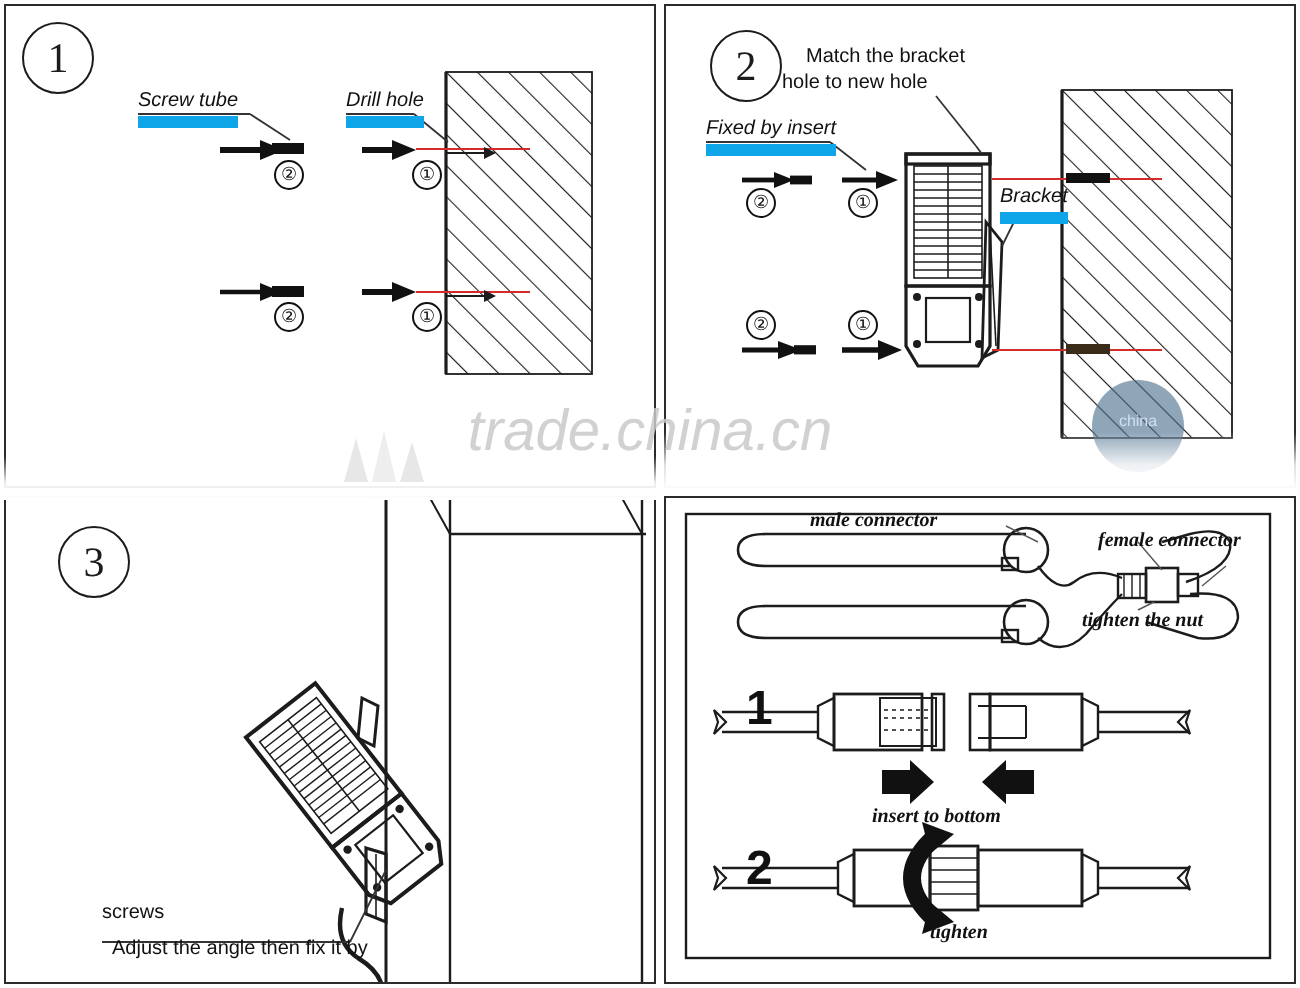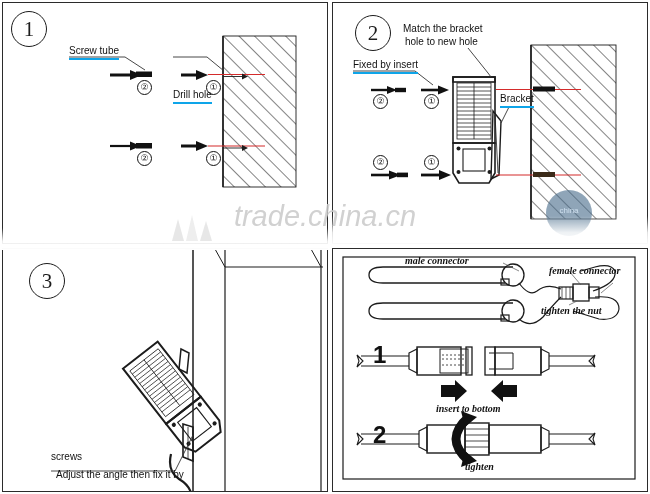--- a/index.html
+++ b/index.html
@@ -48,21 +48,21 @@
   }
 
   .lbl {
     position: absolute;
     font-family: "Liberation Sans", sans-serif;
     font-size: 10px;
     color: #111;
     white-space: nowrap;
     line-height: 12px;
   }
-  .lbl-ul { border-bottom: 2px solid #0ea5e9; padding-bottom: 1px; }
+  .lbl-ul { border-bottom: 6px solid #0ea5e9; padding-bottom: 1px; font-style: italic; }
 
   .serif-it {
     position: absolute;
     font-family: "Liberation Serif", serif;
     font-style: italic;
     font-weight: bold;
     font-size: 10px;
     color: #111;
     white-space: nowrap;
   }
@@ -203,21 +203,21 @@
       <g>
         <line x1="178" y1="143" x2="193" y2="143" stroke="#111" stroke-width="3"></line>
         <polygon points="193,138 205,143 193,148" fill="#111"></polygon>
       </g>
       <line x1="205" y1="143" x2="262" y2="143" stroke="#d42b2b" stroke-width="1.1"></line>
       <line x1="220" y1="145" x2="243" y2="145" stroke="#1c1c1c" stroke-width="0.9"></line>
       <polygon points="239,142 245,145 239,148" fill="#1c1c1c"></polygon>
     </svg>
 
     <div class="lbl lbl-ul" style="left:66px; top:42px;">Screw tube</div>
-    <div class="lbl lbl-ul" style="left:170px; top:42px;margin-top:44px;">Drill hole</div>
+    <div class="lbl lbl-ul" style="left:170px; top:42px;">Drill hole</div>
 
     <div class="circnum" style="left:134px; top:77px;">②</div>
     <div class="circnum" style="left:203px; top:77px;">①</div>
     <div class="circnum" style="left:134px; top:148px;">②</div>
     <div class="circnum" style="left:203px; top:148px;">①</div>
   </div>
 
   <div class="panel panel-border" id="panel2">
     <div class="step-circle" style="left:22px; top:12px;">2</div>
 
@@ -295,21 +295,21 @@
       <line x1="168" y1="120" x2="176" y2="104" stroke="#333" stroke-width="0.9"></line>
 
       <line x1="163" y1="86.5" x2="248" y2="86.5" stroke="#d42b2b" stroke-width="1.1"></line>
       <rect x="200" y="83.5" width="22" height="5" fill="#111"></rect>
 
       <line x1="163" y1="172" x2="248" y2="172" stroke="#d42b2b" stroke-width="1.1"></line>
       <rect x="200" y="169" width="22" height="5" fill="#3a2a18"></rect>
     </svg>
 
     <div class="lbl" style="left:70px; top:20px;">Match the bracket</div>
-    <div class="lbl" style="left:72px; top:33px;">hole to new hole</div>
+    <div class="lbl" style="left:58px; top:33px;">hole to new hole</div>
 
     <div class="lbl lbl-ul" style="left:20px; top:56px;">Fixed by insert</div>
 
     <div class="lbl lbl-ul" style="left:167px; top:90px;">Bracket</div>
 
     <div class="circnum" style="left:40px; top:91px;">②</div>
     <div class="circnum" style="left:91px; top:91px;">①</div>
     <div class="circnum" style="left:40px; top:152px;">②</div>
     <div class="circnum" style="left:91px; top:152px;">①</div>
   </div>

